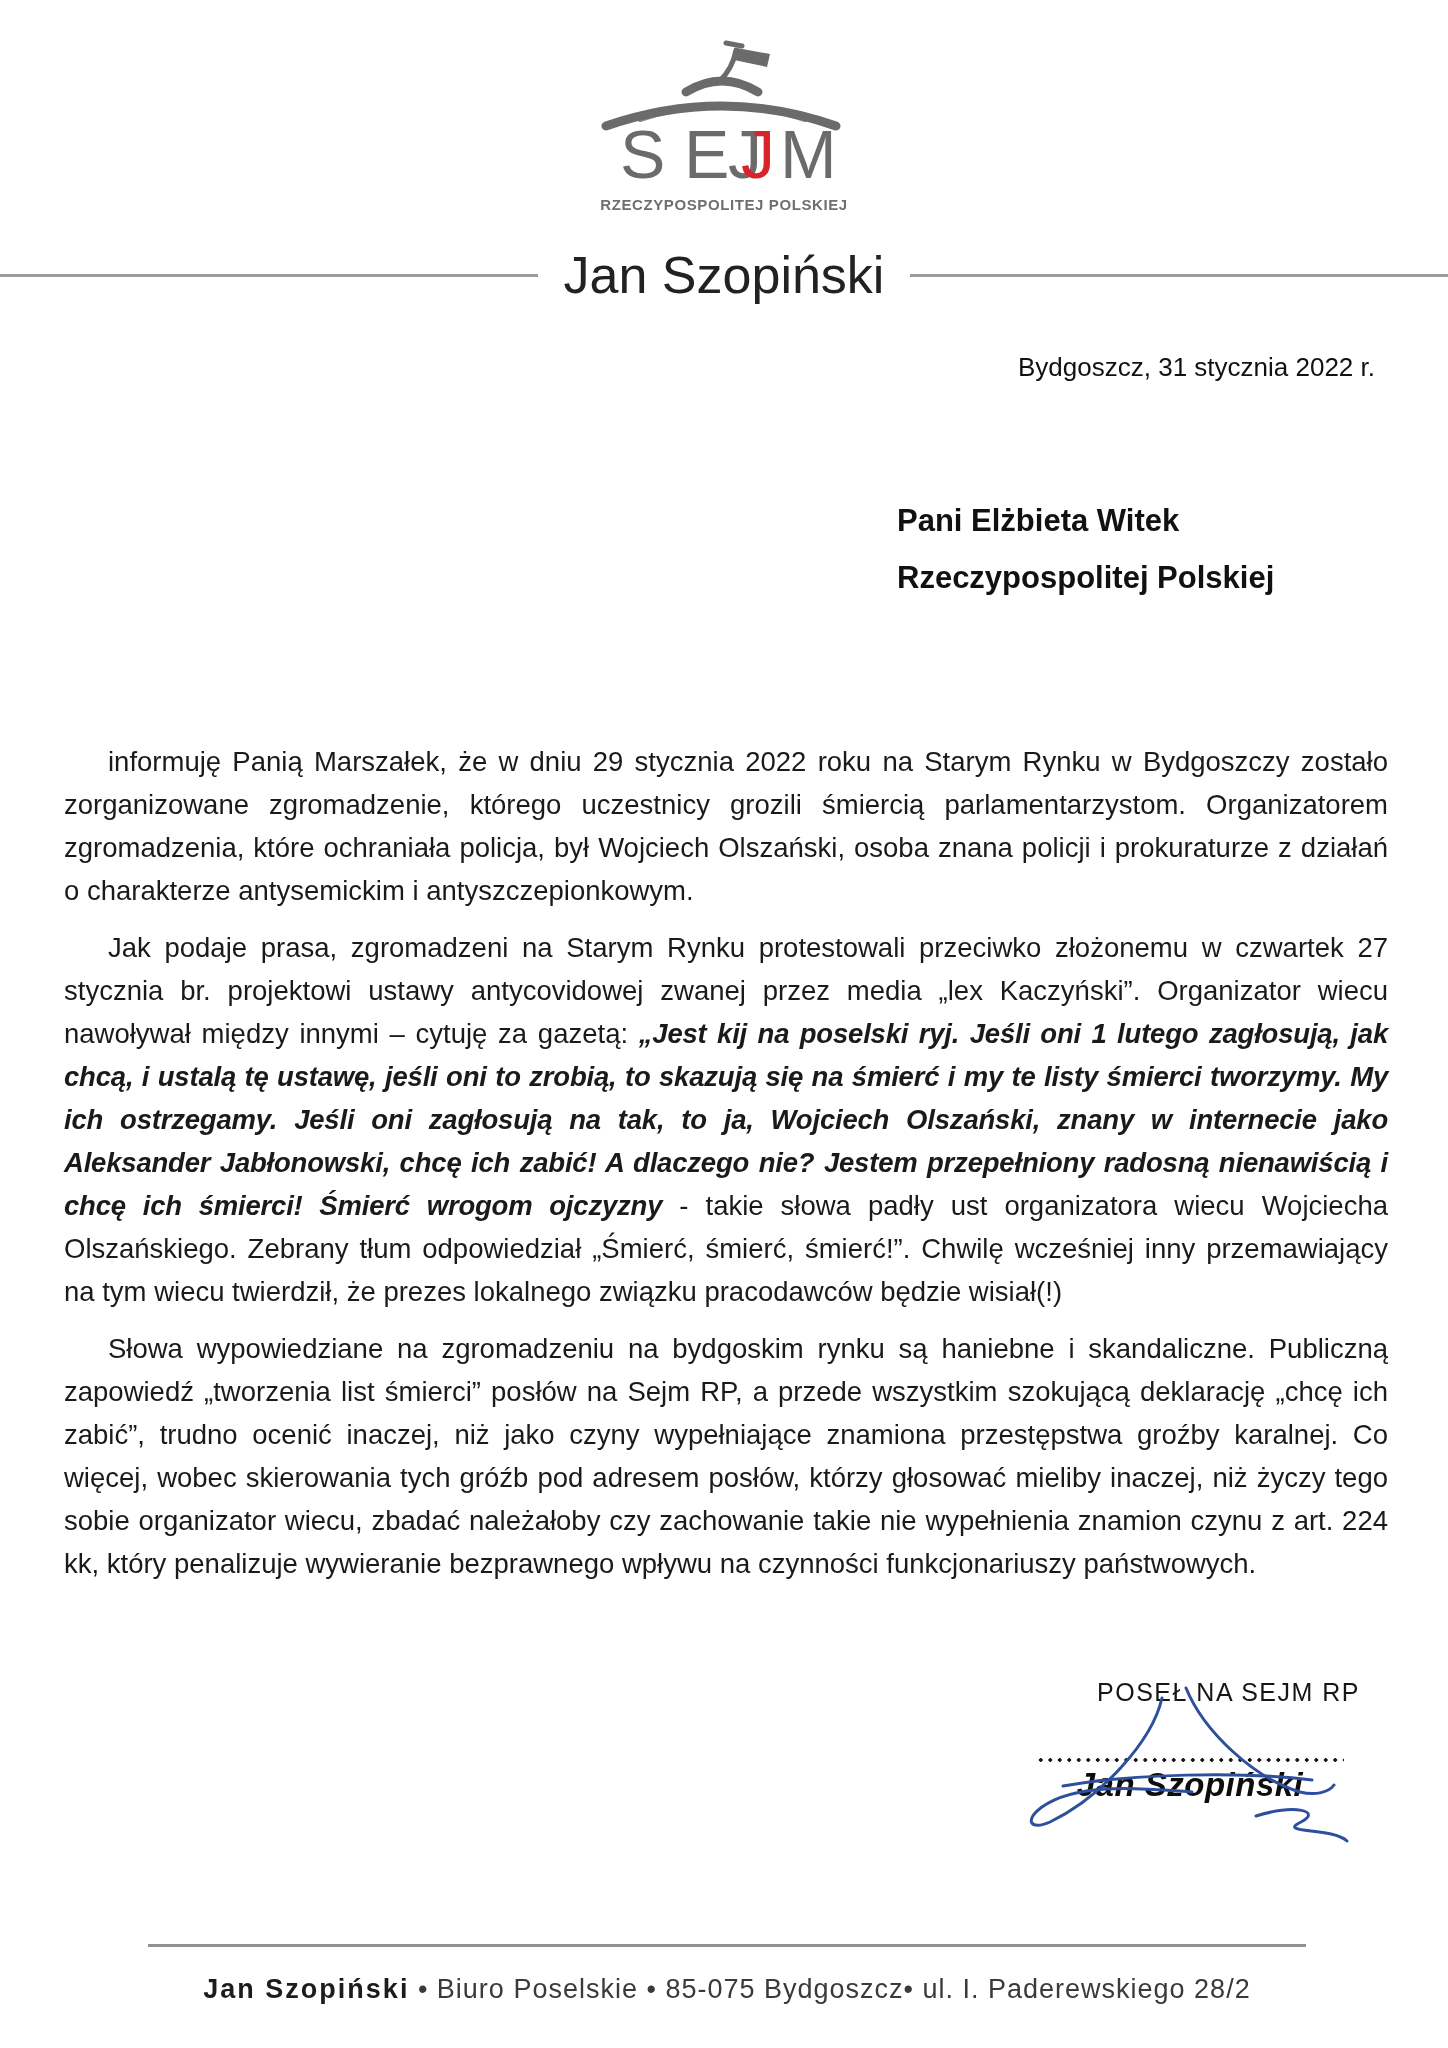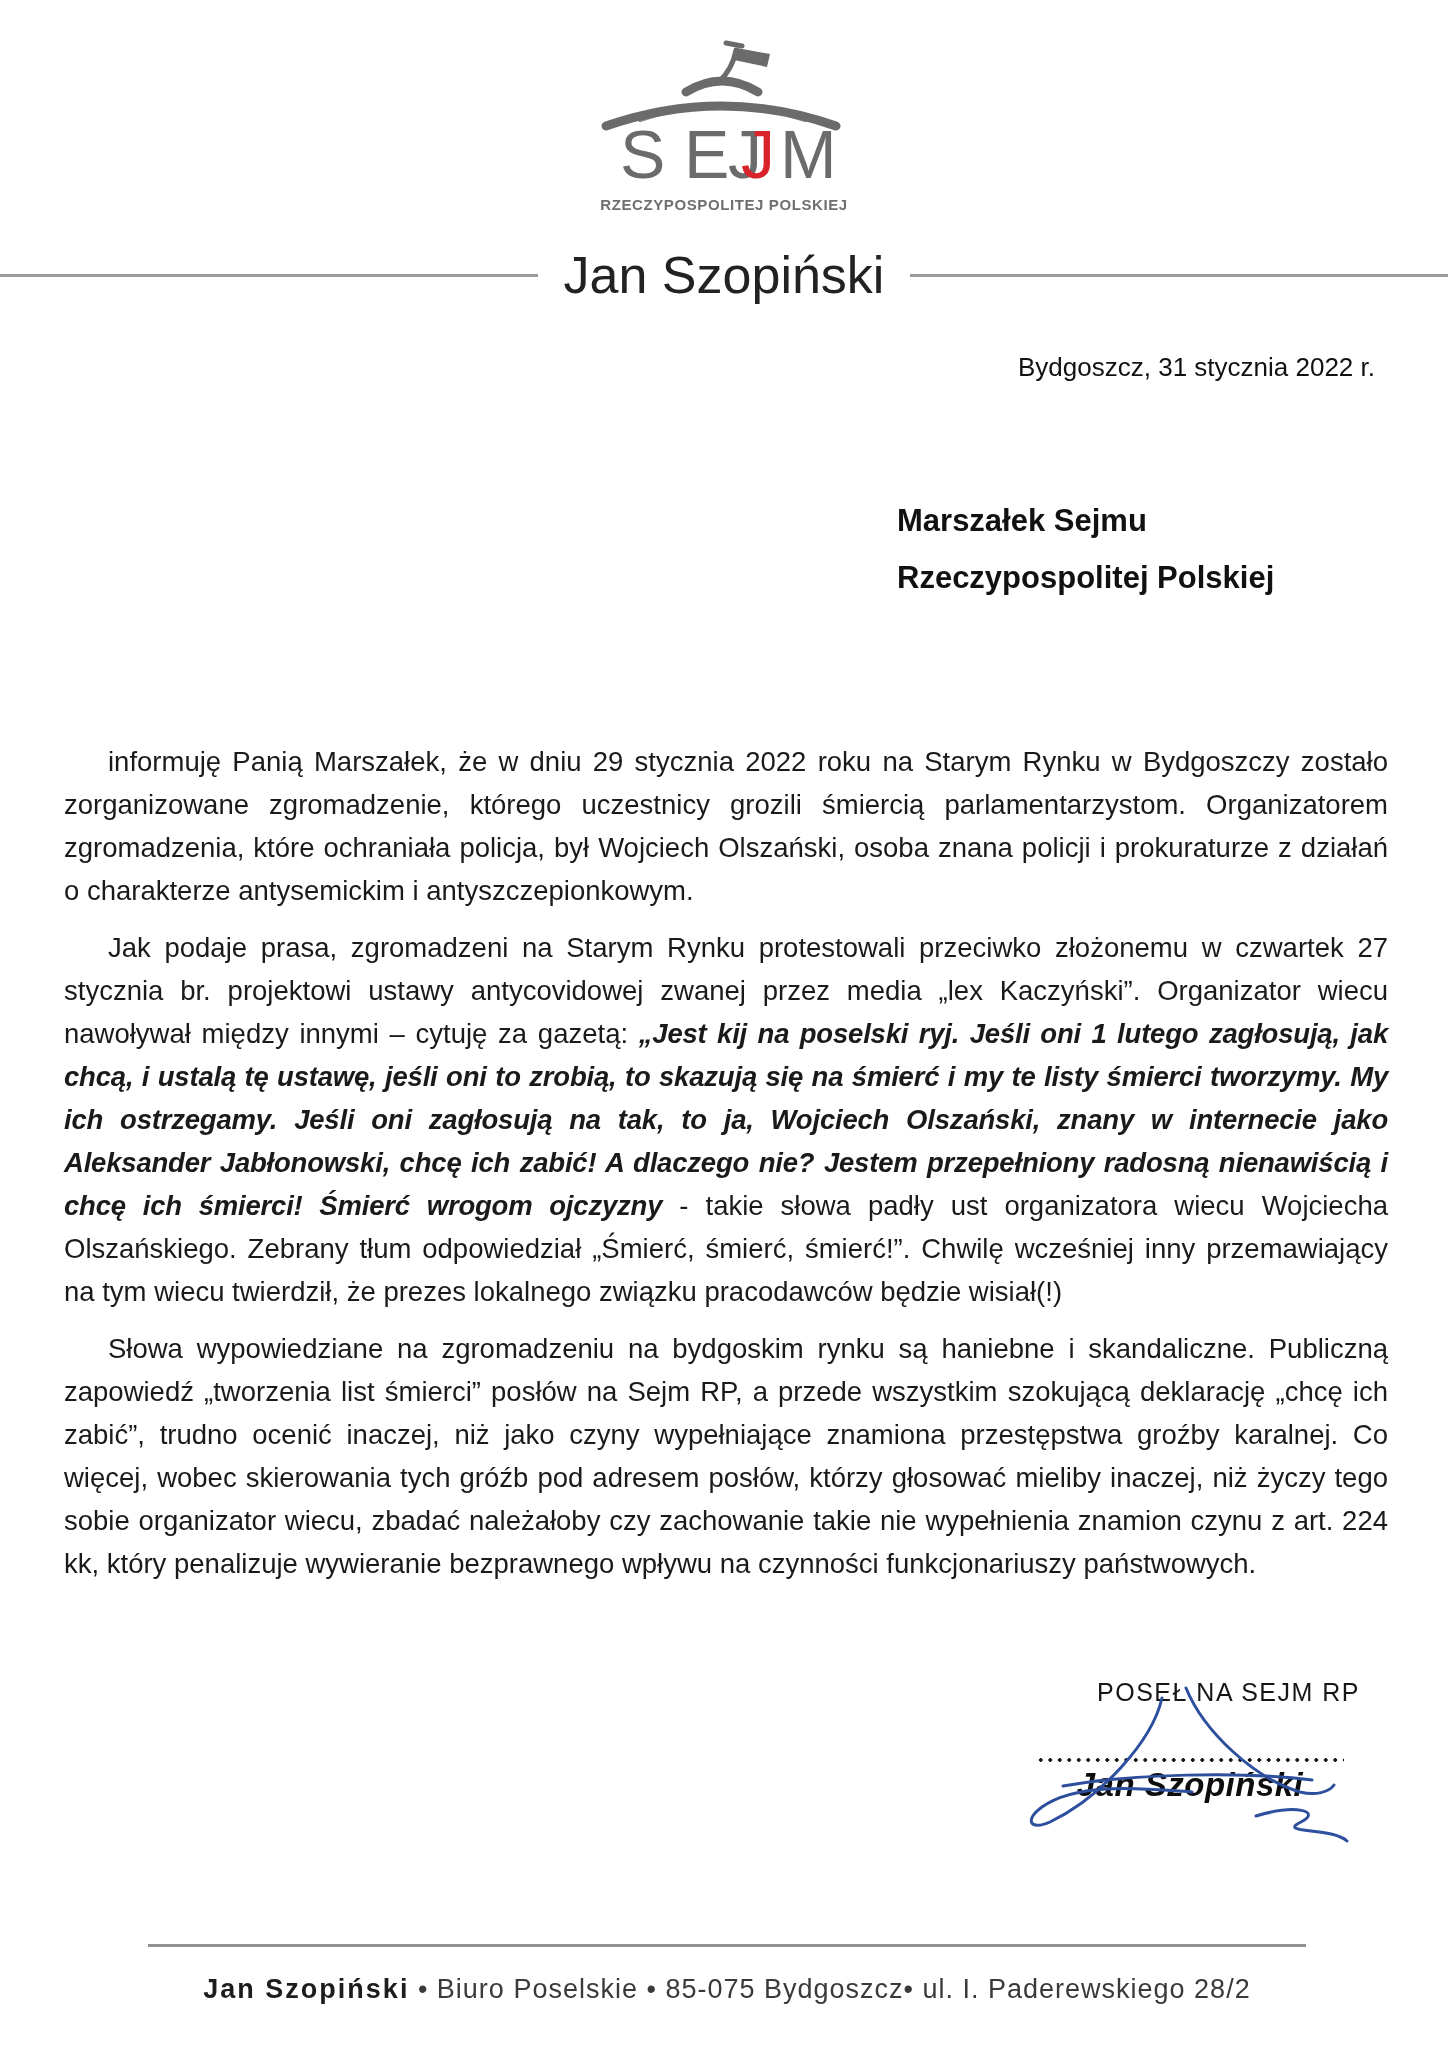--- a/index.html
+++ b/index.html
@@ -100,21 +100,21 @@
 
   <div class="name-row">
     <div class="rule"></div>
     <div class="letterhead-name">Jan Szopiński</div>
     <div class="rule"></div>
   </div>
 
   <div class="dateline">Bydgoszcz, 31 stycznia 2022 r.</div>
 
   <div class="recipient">
-      <div>Marszałek Sejmu</div>
+      <div>Pani Elżbieta Witek</div>
       <div>Rzeczypospolitej Polskiej</div>
     </div>
 
   <div class="letter-body">
       <p><span class="seg">informuję Panią Marszałek, że w dniu 29 stycznia 2022 roku na Starym Rynku w Bydgoszczy zostało zorganizowane zgromadzenie, którego uczestnicy grozili śmiercią parlamentarzystom. Organizatorem zgromadzenia, które ochraniała policja, był Wojciech Olszański, osoba znana policji i prokuraturze z działań o charakterze antysemickim i antyszczepionkowym.</span></p>
       <p><span class="seg">Jak podaje prasa, zgromadzeni na Starym Rynku protestowali przeciwko złożonemu w czwartek 27 stycznia br. projektowi ustawy antycovidowej zwanej przez media „lex Kaczyński”. Organizator wiecu nawoływał między innymi – cytuję za gazetą: </span><span class="seg bi">„Jest kij na poselski ryj. Jeśli oni 1 lutego zagłosują, jak chcą, i ustalą tę ustawę, jeśli oni to zrobią, to skazują się na śmierć i my te listy śmierci tworzymy. My ich ostrzegamy. Jeśli oni zagłosują na tak, to ja, Wojciech Olszański, znany w internecie jako Aleksander Jabłonowski, chcę ich zabić! A dlaczego nie? Jestem przepełniony radosną nienawiścią i chcę ich śmierci! Śmierć wrogom ojczyzny</span><span class="seg"> - takie słowa padły ust organizatora wiecu Wojciecha Olszańskiego. Zebrany tłum odpowiedział „Śmierć, śmierć, śmierć!”. Chwilę wcześniej inny przemawiający na tym wiecu twierdził, że prezes lokalnego związku pracodawców będzie wisiał(!)</span></p>
       <p><span class="seg">Słowa wypowiedziane na zgromadzeniu na bydgoskim rynku są haniebne i skandaliczne. Publiczną zapowiedź „tworzenia list śmierci” posłów na Sejm RP, a przede wszystkim szokującą deklarację „chcę ich zabić”, trudno ocenić inaczej, niż jako czyny wypełniające znamiona przestępstwa groźby karalnej. Co więcej, wobec skierowania tych gróźb pod adresem posłów, którzy głosować mieliby inaczej, niż życzy tego sobie organizator wiecu, zbadać należałoby czy zachowanie takie nie wypełnienia znamion czynu z art. 224 kk, który penalizuje wywieranie bezprawnego wpływu na czynności funkcjonariuszy państwowych.</span></p>
     </div>
 
   <div class="sig-role">POSEŁ NA SEJM RP</div>

